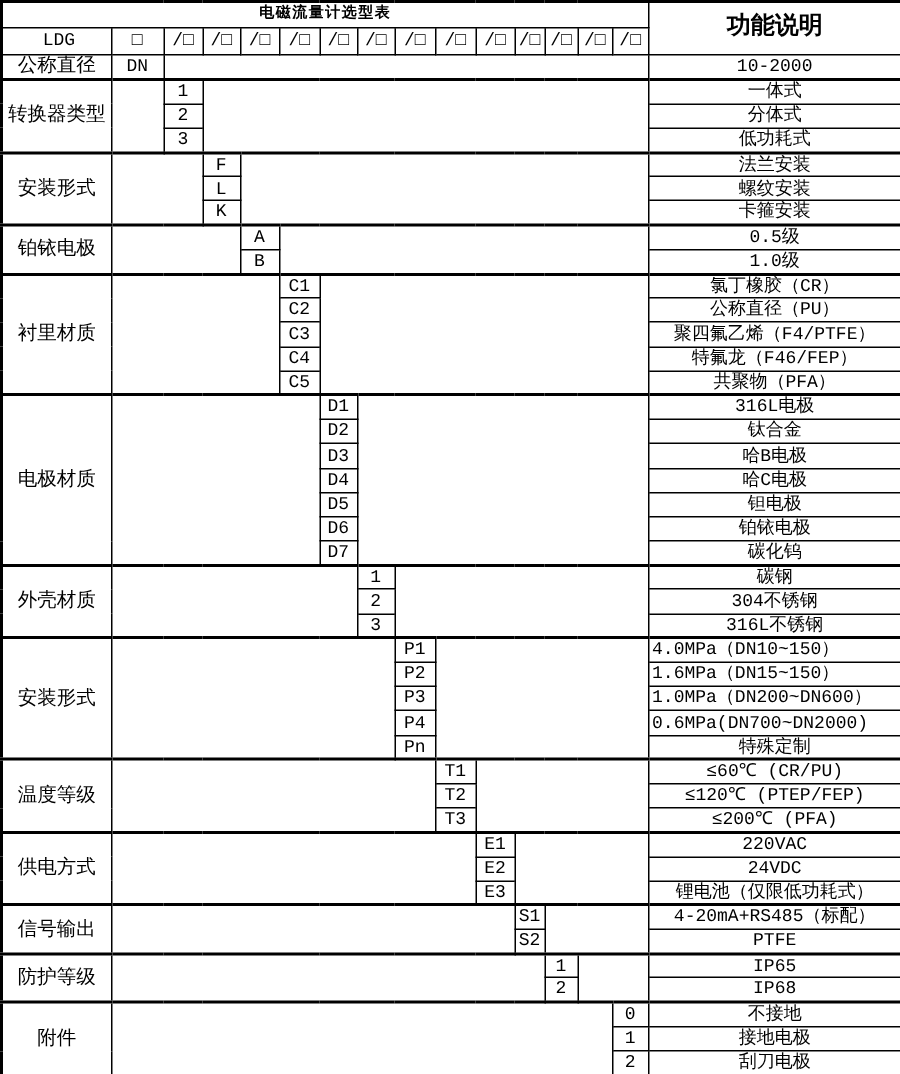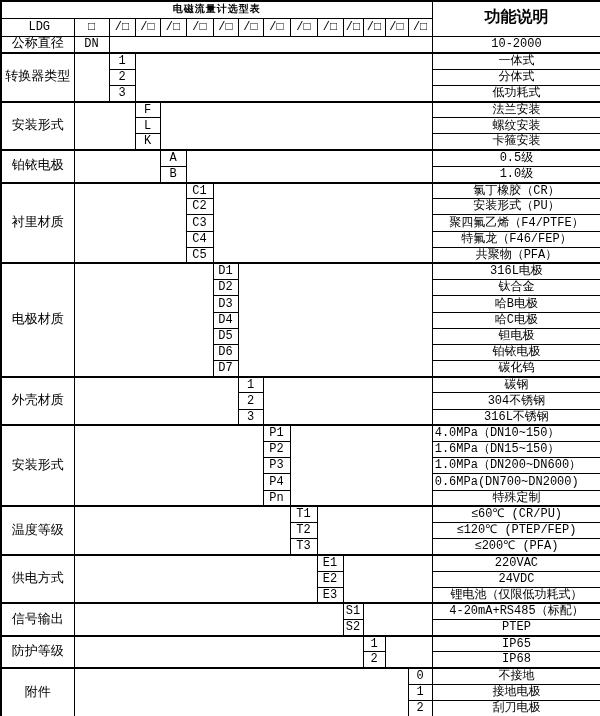--- a/index.html
+++ b/index.html
@@ -134,21 +134,21 @@
 
   <tr class="r blk">
     <td class="cat" rowspan="5">衬里材质</td>
     <td rowspan="5" colspan="4"></td>
     <td>C1</td>
     <td rowspan="5" colspan="9"></td>
     <td class="desc">氯丁橡胶（CR）</td>
   </tr>
   <tr class="r">
     <td>C2</td>
-    <td class="desc">安装形式（PU）</td>
+    <td class="desc">公称直径（PU）</td>
   </tr>
   <tr class="r">
     <td>C3</td>
     <td class="desc">聚四氟乙烯（F4/PTFE）</td>
   </tr>
   <tr class="r">
     <td>C4</td>
     <td class="desc">特氟龙（F46/FEP）</td>
   </tr>
   <tr class="r">
@@ -262,21 +262,21 @@
 
   <tr class="r blk">
     <td class="cat" rowspan="2">信号输出</td>
     <td rowspan="2" colspan="10"></td>
     <td>S1</td>
     <td rowspan="2" colspan="3"></td>
     <td class="desc">4-20mA+RS485（标配）</td>
   </tr>
   <tr class="r">
     <td>S2</td>
-    <td class="desc">PTEP</td>
+    <td class="desc">PTFE</td>
   </tr>
 
   <tr class="r blk">
     <td class="cat" rowspan="2">防护等级</td>
     <td rowspan="2" colspan="11"></td>
     <td>1</td>
     <td rowspan="2" colspan="2"></td>
     <td class="desc">IP65</td>
   </tr>
   <tr class="r">

